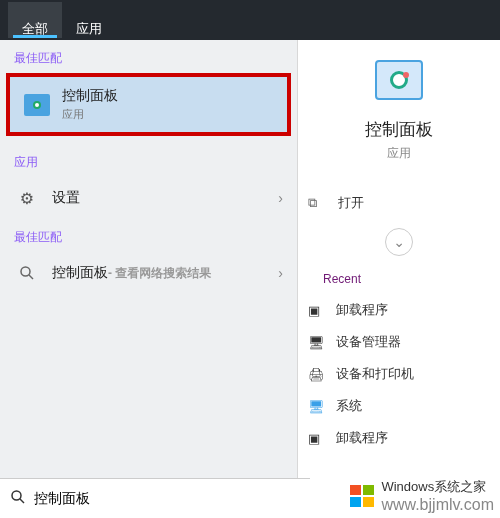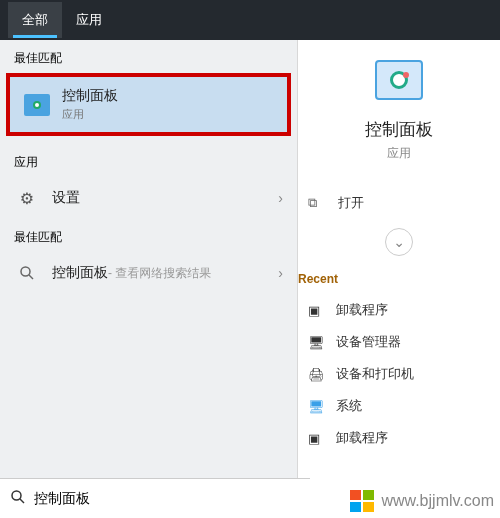--- a/index.html
+++ b/index.html
@@ -1,60 +1,60 @@
 <!DOCTYPE html>
 <html><head>
   <meta charset="utf-8">
   <style>
     * { margin: 0; padding: 0; box-sizing: border-box; font-family: "Microsoft YaHei", "Segoe UI", sans-serif; }
     body { width: 500px; height: 518px; background: #fff; position: relative; overflow: hidden; }
     
     .top-nav { background: #24292f; height: 40px; display: flex; align-items: center; padding: 0 8px; color: #fff; font-size: 13px; }
-    .top-nav-item { padding: 0 14px; height: 36px; display: flex; align-items: center; cursor: pointer; position: relative; }
+    .top-nav-item { padding: 0 14px; height: 36px; display: flex; align-items: flex-end; cursor: pointer; position: relative; }
     .top-nav-item.active { background: #3a4046; }
     .top-nav-item.active::after { content: ""; position: absolute; bottom: 0; left: 10%; width: 80%; height: 3px; background: #4cc2ff; }
     .chevron-d { margin-left: 4px; font-size: 10px; }
     
     .main-area { display: flex; height: 438px; }
     .left-panel { width: 298px; background: #eef0f2; border-right: 1px solid #d8d8d8; overflow-y: auto; }
     .right-panel { flex: 1; background: #fff; padding-top: 20px; position: relative; }
     
-    .section-header { font-size: 12px; color: #000000; padding: 10px 14px 6px; }
+    .section-header { font-size: 12px; color: #8b5cf6; padding: 10px 14px 6px; }
     
     .result-item { display: flex; align-items: center; padding: 10px 14px; cursor: pointer; position: relative; }
     .result-item .arrow { margin-left: auto; color: #888; font-size: 14px; }
     
     .highlighted-box { border: 4px solid #c00; margin: 0 6px 8px 6px; }
     .highlighted-box .result-item { background: #c8ddf0; }
     
     .result-icon { width: 26px; height: 22px; margin-right: 12px; display: flex; align-items: center; justify-content: center; font-size: 16px; }
     .cpl-icon-bg { background: #4aa3e0; border-radius: 2px; display: flex; align-items: center; justify-content: center; width: 26px; height: 22px; }
     .cpl-inner { width: 8px; height: 8px; background: #fff; border-radius: 50%; border: 2px solid #2a6; }
     
     .result-text { display: flex; flex-direction: column; }
     .result-title { font-size: 14px; color: #222; }
     .result-sub { font-size: 11px; color: #777; margin-top: 2px; }
-    .result-sub2 { font-size: 12px; color: #999; }
+    .result-sub2 { font-size: 12px; color: #999; font-weight: bold; }
     
     .gear-icon { font-size: 16px; color: #555; }
     .search-icon { font-size: 14px; color: #666; }
     
     .right-preview { display: flex; flex-direction: column; align-items: center; padding: 0 10px; }
     .big-icon { width: 48px; height: 40px; background: #d4e8fa; border: 2px solid #4aa3e0; border-radius: 4px; display: flex; align-items: center; justify-content: center; margin-bottom: 18px; }
     .big-inner { width: 18px; height: 18px; border: 3px solid #2a8; border-radius: 50%; background: #fff; position: relative; }
     .big-inner::after { content: ""; position: absolute; width: 6px; height: 6px; background: #e66; border-radius: 50%; top: -2px; right: -4px; }
     .preview-title { font-size: 17px; color: #222; margin-bottom: 4px; }
     .preview-sub { font-size: 12px; color: #888; margin-bottom: 26px; }
     
     .action-row { display: flex; align-items: center; width: 100%; padding: 6px 10px; cursor: pointer; font-size: 13px; color: #333; }
     .action-icon { width: 20px; margin-right: 10px; font-size: 13px; color: #666; }
     
     .round-chevron { width: 28px; height: 28px; border: 1px solid #ccc; border-radius: 50%; display: flex; align-items: center; justify-content: center; color: #888; font-size: 14px; margin: 10px auto 16px; cursor: pointer; }
     
-    .recent-label { font-size: 12px; font-weight: 700; color: #a16207; padding-left: 0; margin-bottom: 8px; }
+    .recent-label { font-size: 12px; font-weight: 400; color: #701a75; padding-left: 25px; margin-bottom: 8px; }
     .recent-item { display: flex; align-items: center; padding: 7px 10px; font-size: 13px; color: #333; cursor: pointer; }
     .recent-item .ri { width: 18px; margin-right: 10px; font-size: 13px; }
     
     .search-bar { position: absolute; bottom: 0; left: 0; width: 310px; height: 40px; background: #fff; border-top: 1px solid #ccc; display: flex; align-items: center; padding: 0 10px; }
     .search-bar .search-icon { margin-right: 8px; color: #444; }
     .search-bar input { border: none; outline: none; font-size: 14px; flex: 1; }
     .cursor-blink { border-right: 1px solid #000; animation: blink 1s step-end infinite; padding-right: 1px; }
     @keyframes blink { 50% { border-color: transparent; } }
     
     .watermark { position: absolute; bottom: 0; right: 0; display: flex; align-items: center; gap: 6px; padding: 4px 6px; }
@@ -170,15 +170,16 @@
 </div>
 
 <div class="watermark">
   <svg class="watermark-logo" viewBox="0 0 26 26">
     <rect x="1" y="2" width="11" height="10" fill="#f25022"></rect>
       <rect x="14" y="2" width="11" height="10" fill="#7fba00"></rect>
     <rect x="1" y="14" width="11" height="10" fill="#00a4ef"></rect>
       <rect x="14" y="14" width="11" height="10" fill="#ffb900"></rect>
   </svg>
   <div>
+    <div class="watermark-text">Windows系统之家</div>
     <div class="watermark-url">www.bjjmlv.com</div>
   </div>
 </div>
 
 </body></html>

